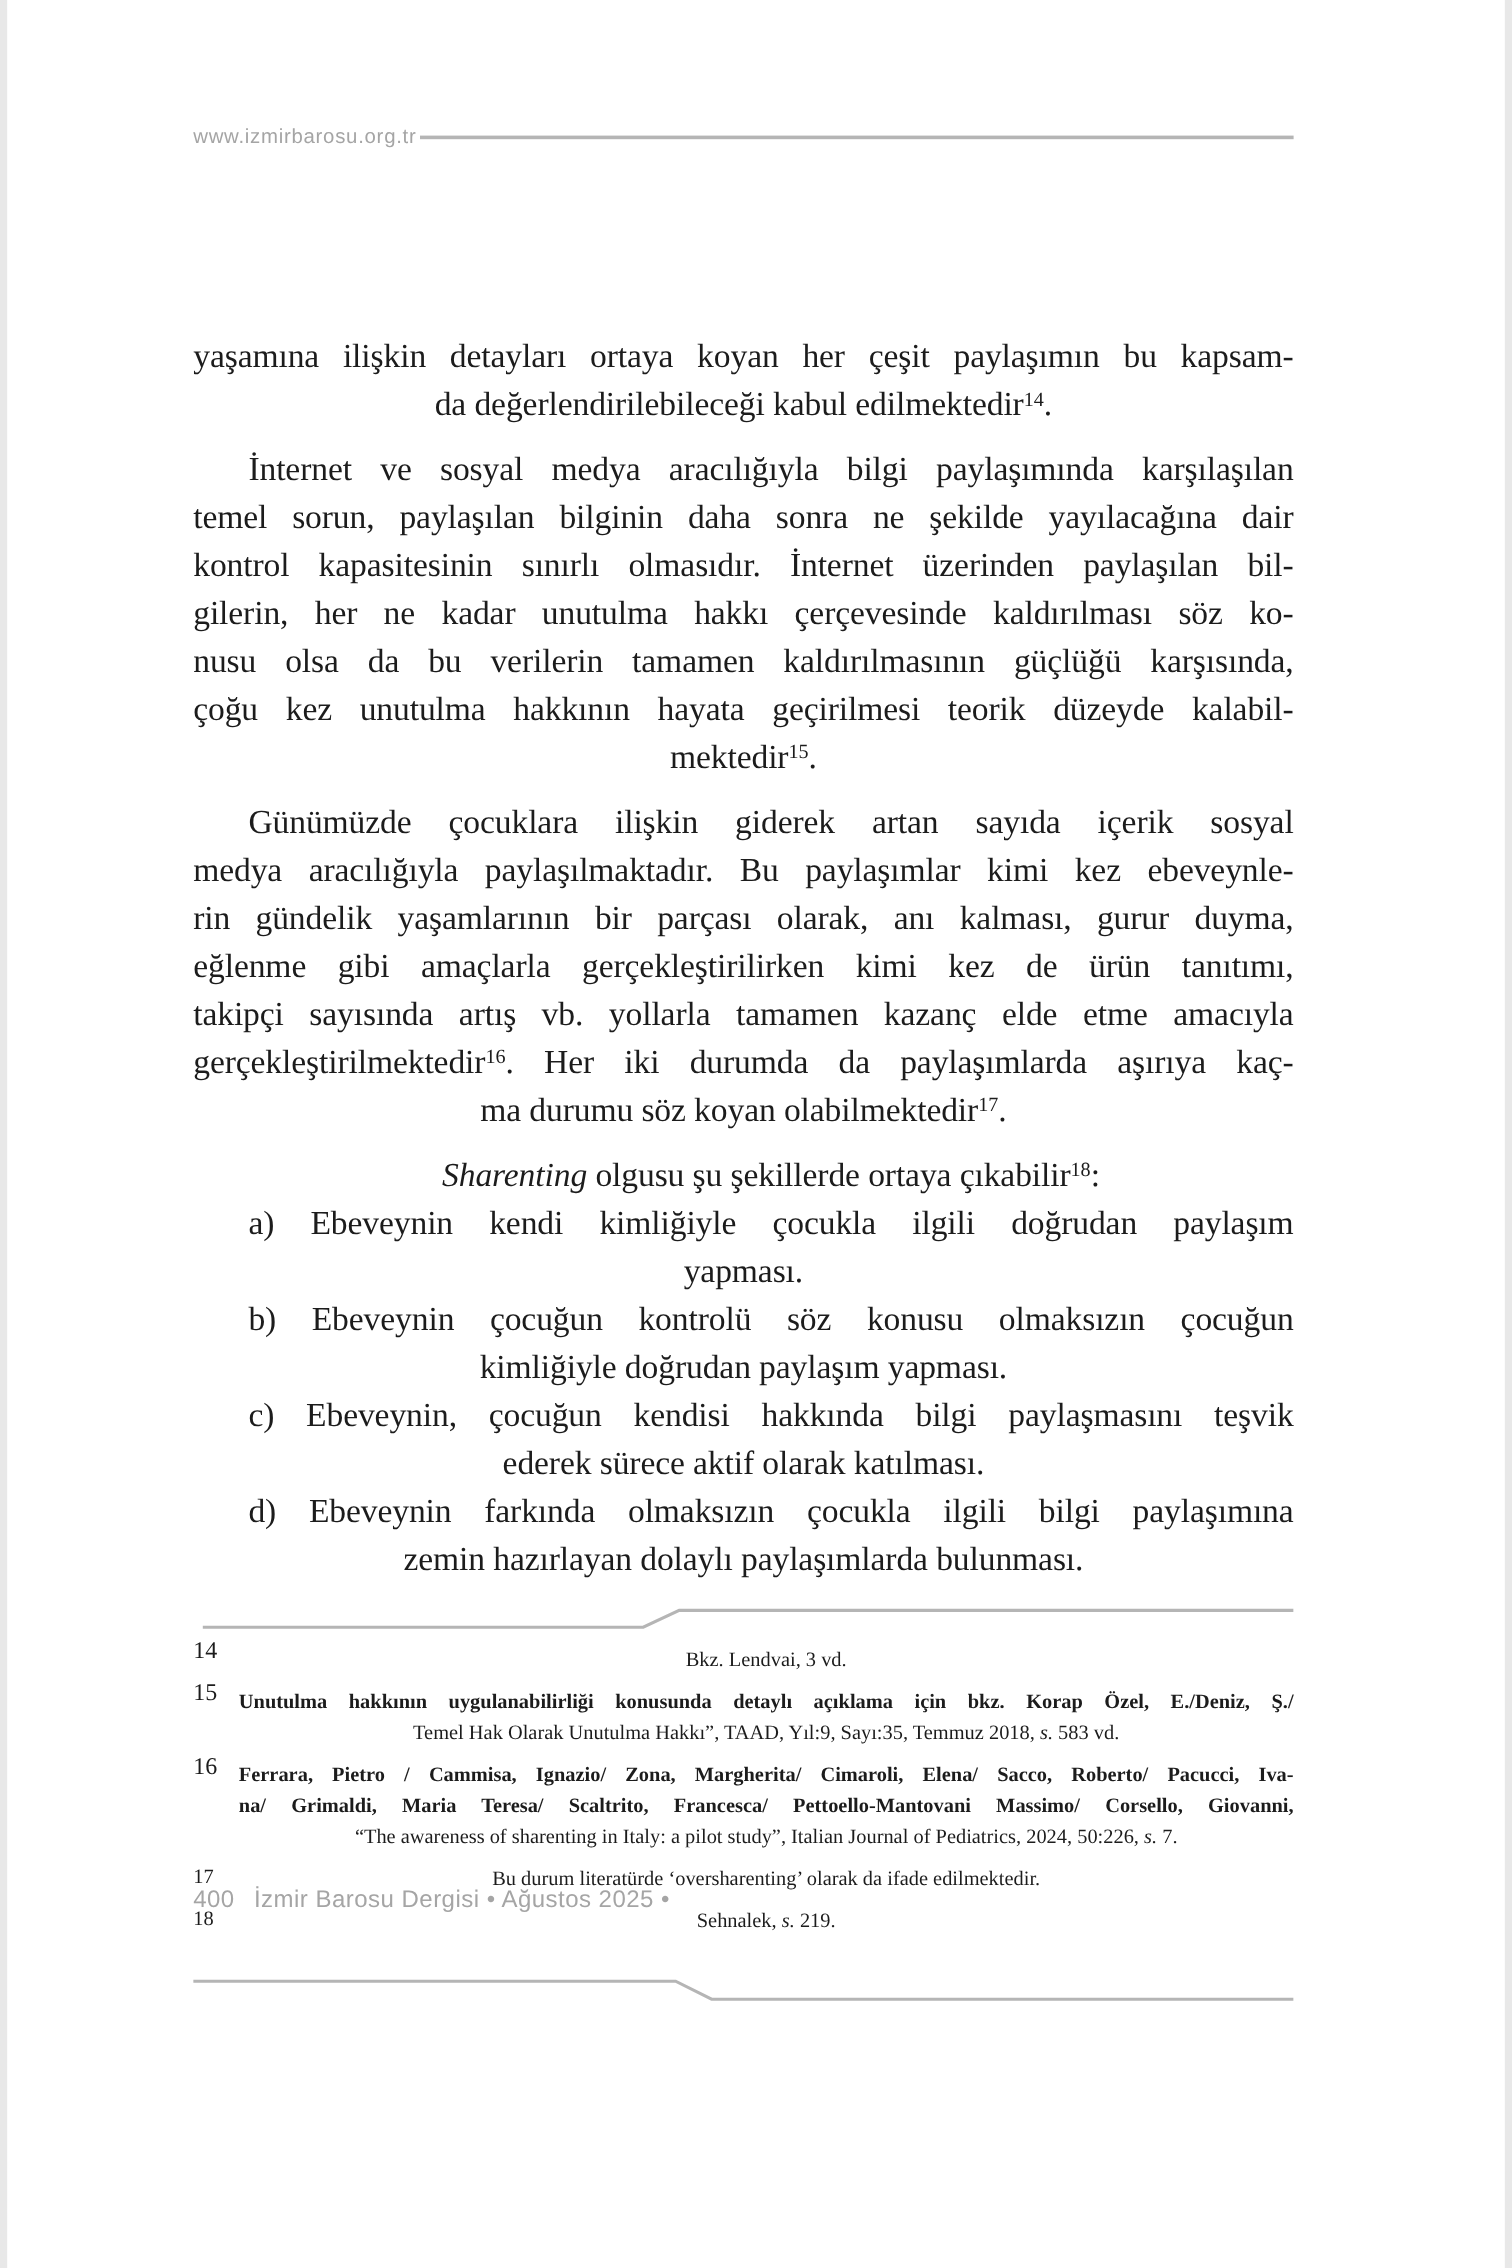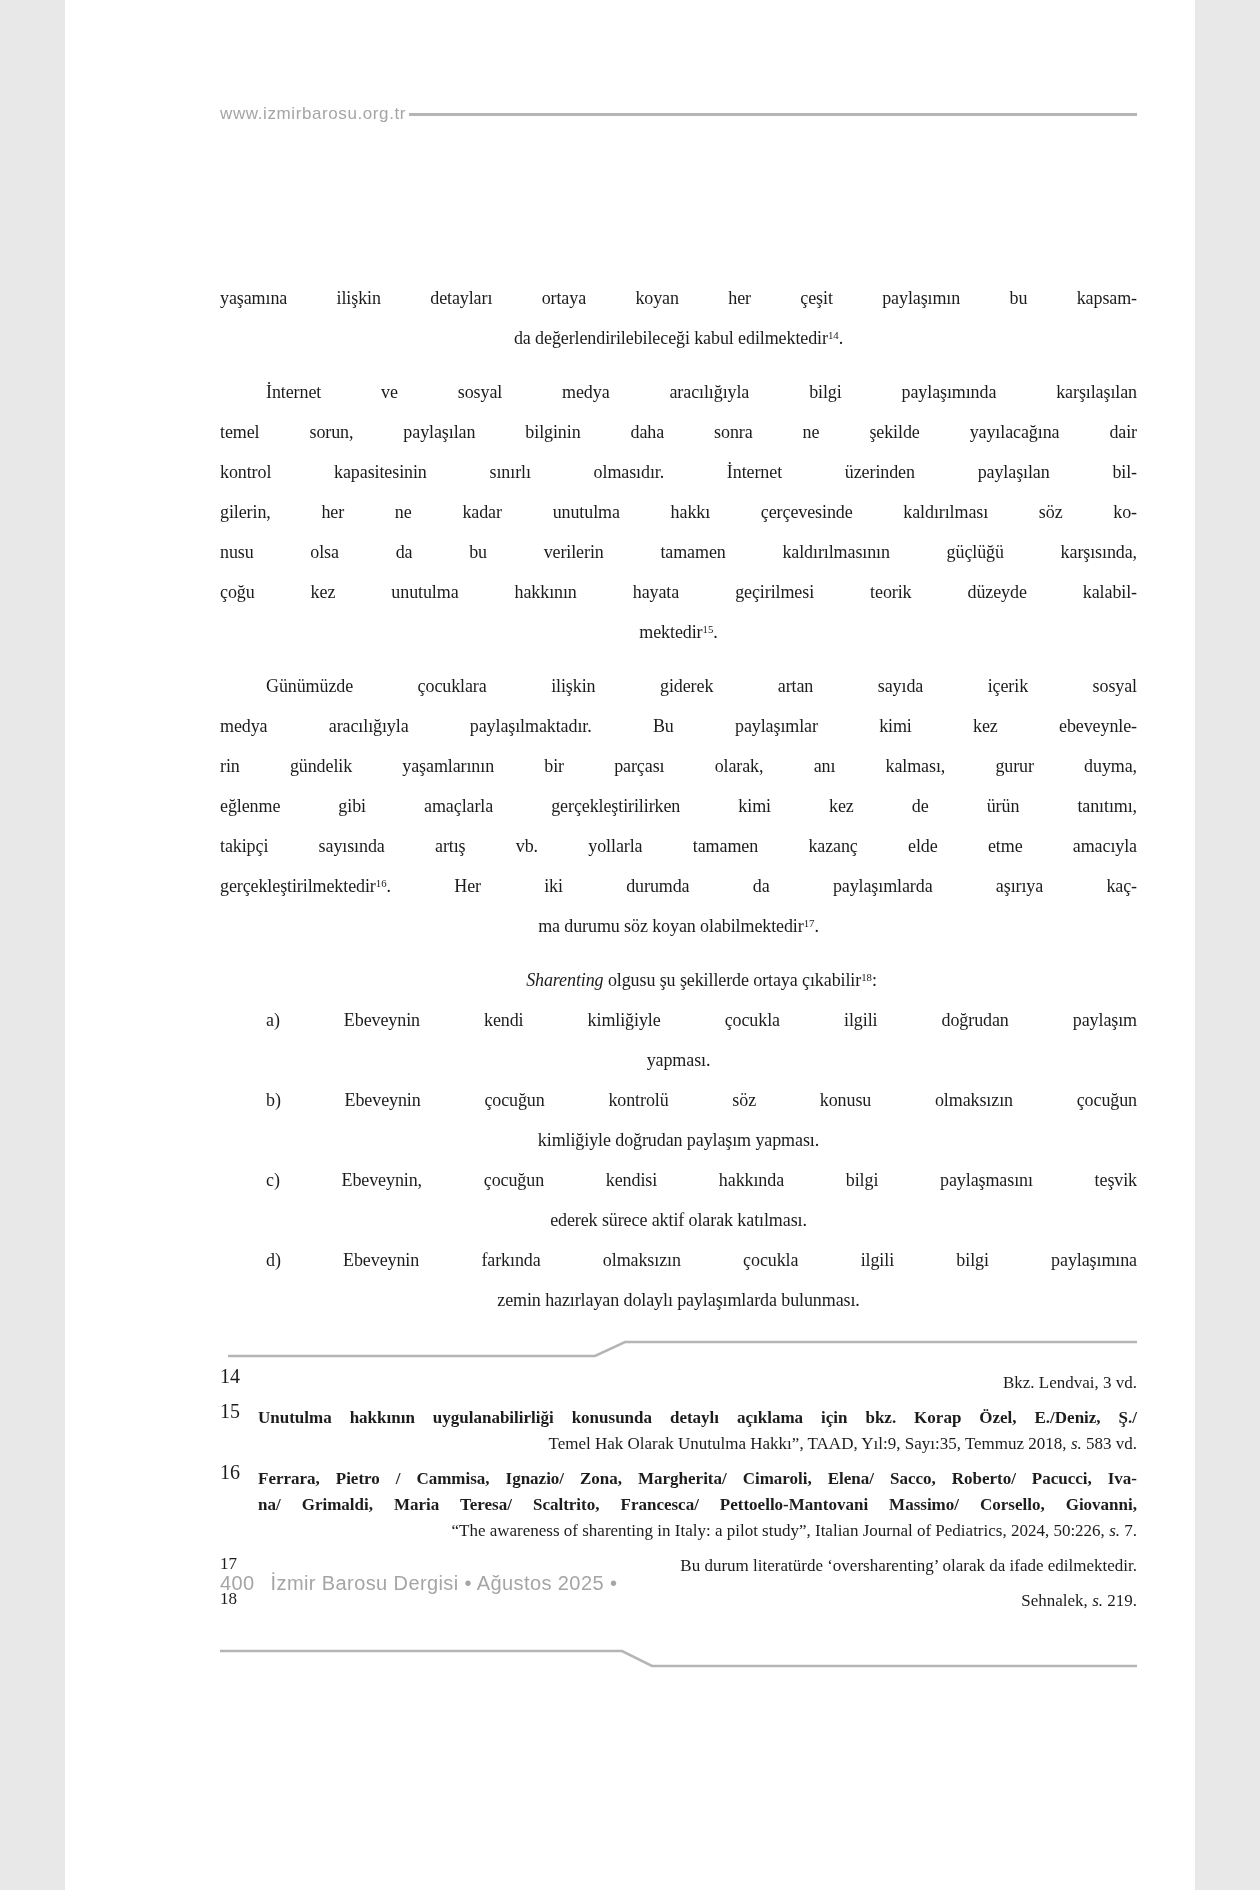--- a/index.html
+++ b/index.html
@@ -3,41 +3,41 @@
 <meta charset="utf-8">
 <style>
   :root{
     --body-ink:#1c1c1c;
     --muted:#a5a5a5;
     --rule:#b5b5b5;
   }
   html,body{margin:0;padding:0;background:#e8e8e8;}
   .page{
     position:relative;
-    width:1130px;height:1890px;
+    width:1248px;height:1890px;
     background:#ffffff;
     margin:0 auto;
     overflow:hidden;
     font-family:"Liberation Serif","DejaVu Serif",serif;
     color:var(--body-ink);
   }
   
   .header{
     position:absolute;left:155px;top:104px;width:917px;
     display:flex;align-items:center;
   }
   .header-url{
     font-family:"Liberation Sans","DejaVu Sans",sans-serif;
     font-size:17px;color:var(--muted);letter-spacing:.6px;white-space:nowrap;
   }
   .header-rule{flex:1;height:3px;background:var(--rule);margin-left:3px;}
   
   .body-text{
     position:absolute;left:155px;top:278px;width:917px;
-    font-size:18px;letter-spacing:-0.1px;
+    font-size:28px;letter-spacing:-0.1px;
   }
   .paragraph{margin:0;}
   .paragraph.gap{margin-bottom:14px;}
   .bodyline{
     line-height:40px;height:40px;text-align:center;
   }
   .bodyline.fill{
     text-align:justify;
     text-align-last:justify;
     -moz-text-align-last:justify;
@@ -47,21 +47,21 @@
   .sup{
     font-size:0.60em;position:relative;top:-0.48em;letter-spacing:0;
   }
   
   .fnsep{position:absolute;left:155px;top:1338px;width:917px;height:22px;}
   .footnotes{
     position:absolute;left:155px;top:1370px;width:917px;
     font-size:17px;
   }
   .footnote{position:relative;padding-left:38px;margin-bottom:9px;}
-  .fn-line{line-height:26px;text-align:right;}
+  .fn-line{line-height:26px;text-align:center;}
   .fn-line.fill{
     text-align:justify;text-align-last:justify;font-weight:bold;-moz-text-align-last:justify;
   }
   .fn-num{position:absolute;left:0;top:1px;font-size:17px;}
   .fn-num.raised{font-size:20px;top:-5px;}
   
   .footer-line{position:absolute;left:155px;top:1648px;width:917px;height:22px;}
   .footer-text{
     position:absolute;left:155px;top:1572px;
     font-family:"Liberation Sans","DejaVu Sans",sans-serif;

